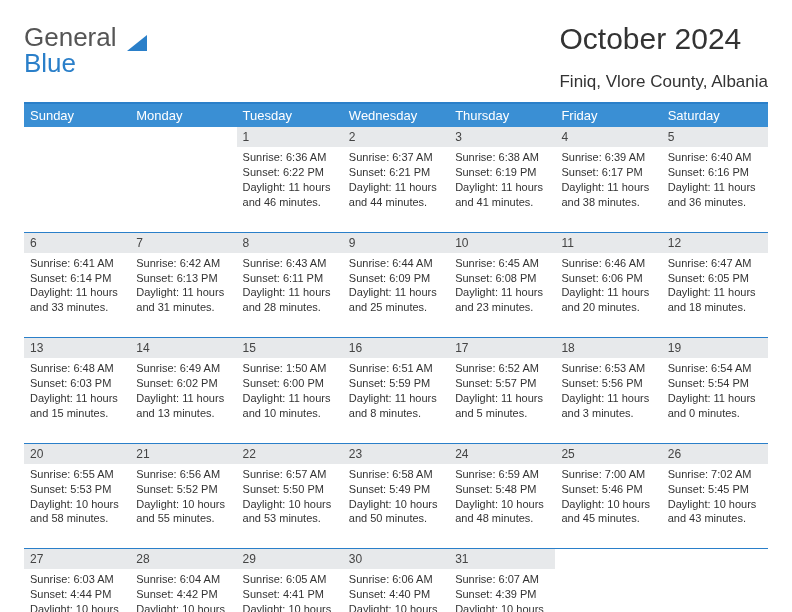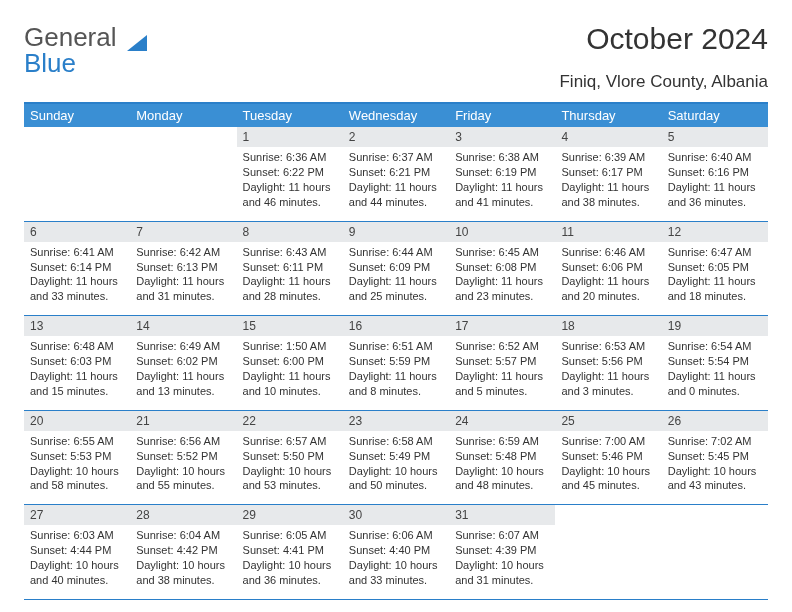--- a/index.html
+++ b/index.html
@@ -23,21 +23,21 @@
     font-size: 26px;
     color: #555;
     font-weight: 400;
     gap: 8px;
   }
   .logo-icon {
     width: 22px; height: 18px;
     margin-left: 2px;
     display: inline-block;
   }
-  .title-block { text-align: right; }
+  .title-block { text-align: left; }
   .month-title { font-size: 30px; color: #333; font-weight: 400; }
   .location { font-size: 17px; color: #333; margin-top: 16px; }
   .calendar {
     width: 100%;
     border-top: 2px solid #2a7fc9;
     border-bottom: 1px solid #2a7fc9;
   }
   .dow-row {
     display: grid;
     grid-template-columns: repeat(7, 1fr);
@@ -63,21 +63,21 @@
     border-right: 0px solid transparent;
   }
   .day-num {
     background: #e7e9eb;
     color: #444;
     font-size: 12px;
     padding: 2px 6px;
     font-weight: 400;
   }
   .day-body {
-    padding: 3px 6px 11px;
+    padding: 3px 6px 22px;
     color: #333;
   }
   .day-body div { margin: 0; }
   .empty .day-num { visibility: hidden; }
   .empty .day-body { visibility: hidden; }
 </style>
 </head>
 <body>
 
 <div class="header">
@@ -96,22 +96,22 @@
   </div>
 </div>
 <div style="position:absolute; top:48px; left:24px; font-size:26px; color:#2a7fc9;">Blue</div>
 
 <div class="calendar">
   <div class="dow-row">
       <div class="dow-cell">Sunday</div>
       <div class="dow-cell">Monday</div>
       <div class="dow-cell">Tuesday</div>
       <div class="dow-cell">Wednesday</div>
+      <div class="dow-cell">Thursday</div>
       <div class="dow-cell">Friday</div>
-      <div class="dow-cell">Thursday</div>
       <div class="dow-cell">Saturday</div>
     </div>
   <div id="weeks-container">
       <div class="week">
         <div class="day-cell empty">
           <div class="day-num">.</div>
           <div class="day-body"></div>
         </div>
         <div class="day-cell empty">
           <div class="day-num">.</div>

